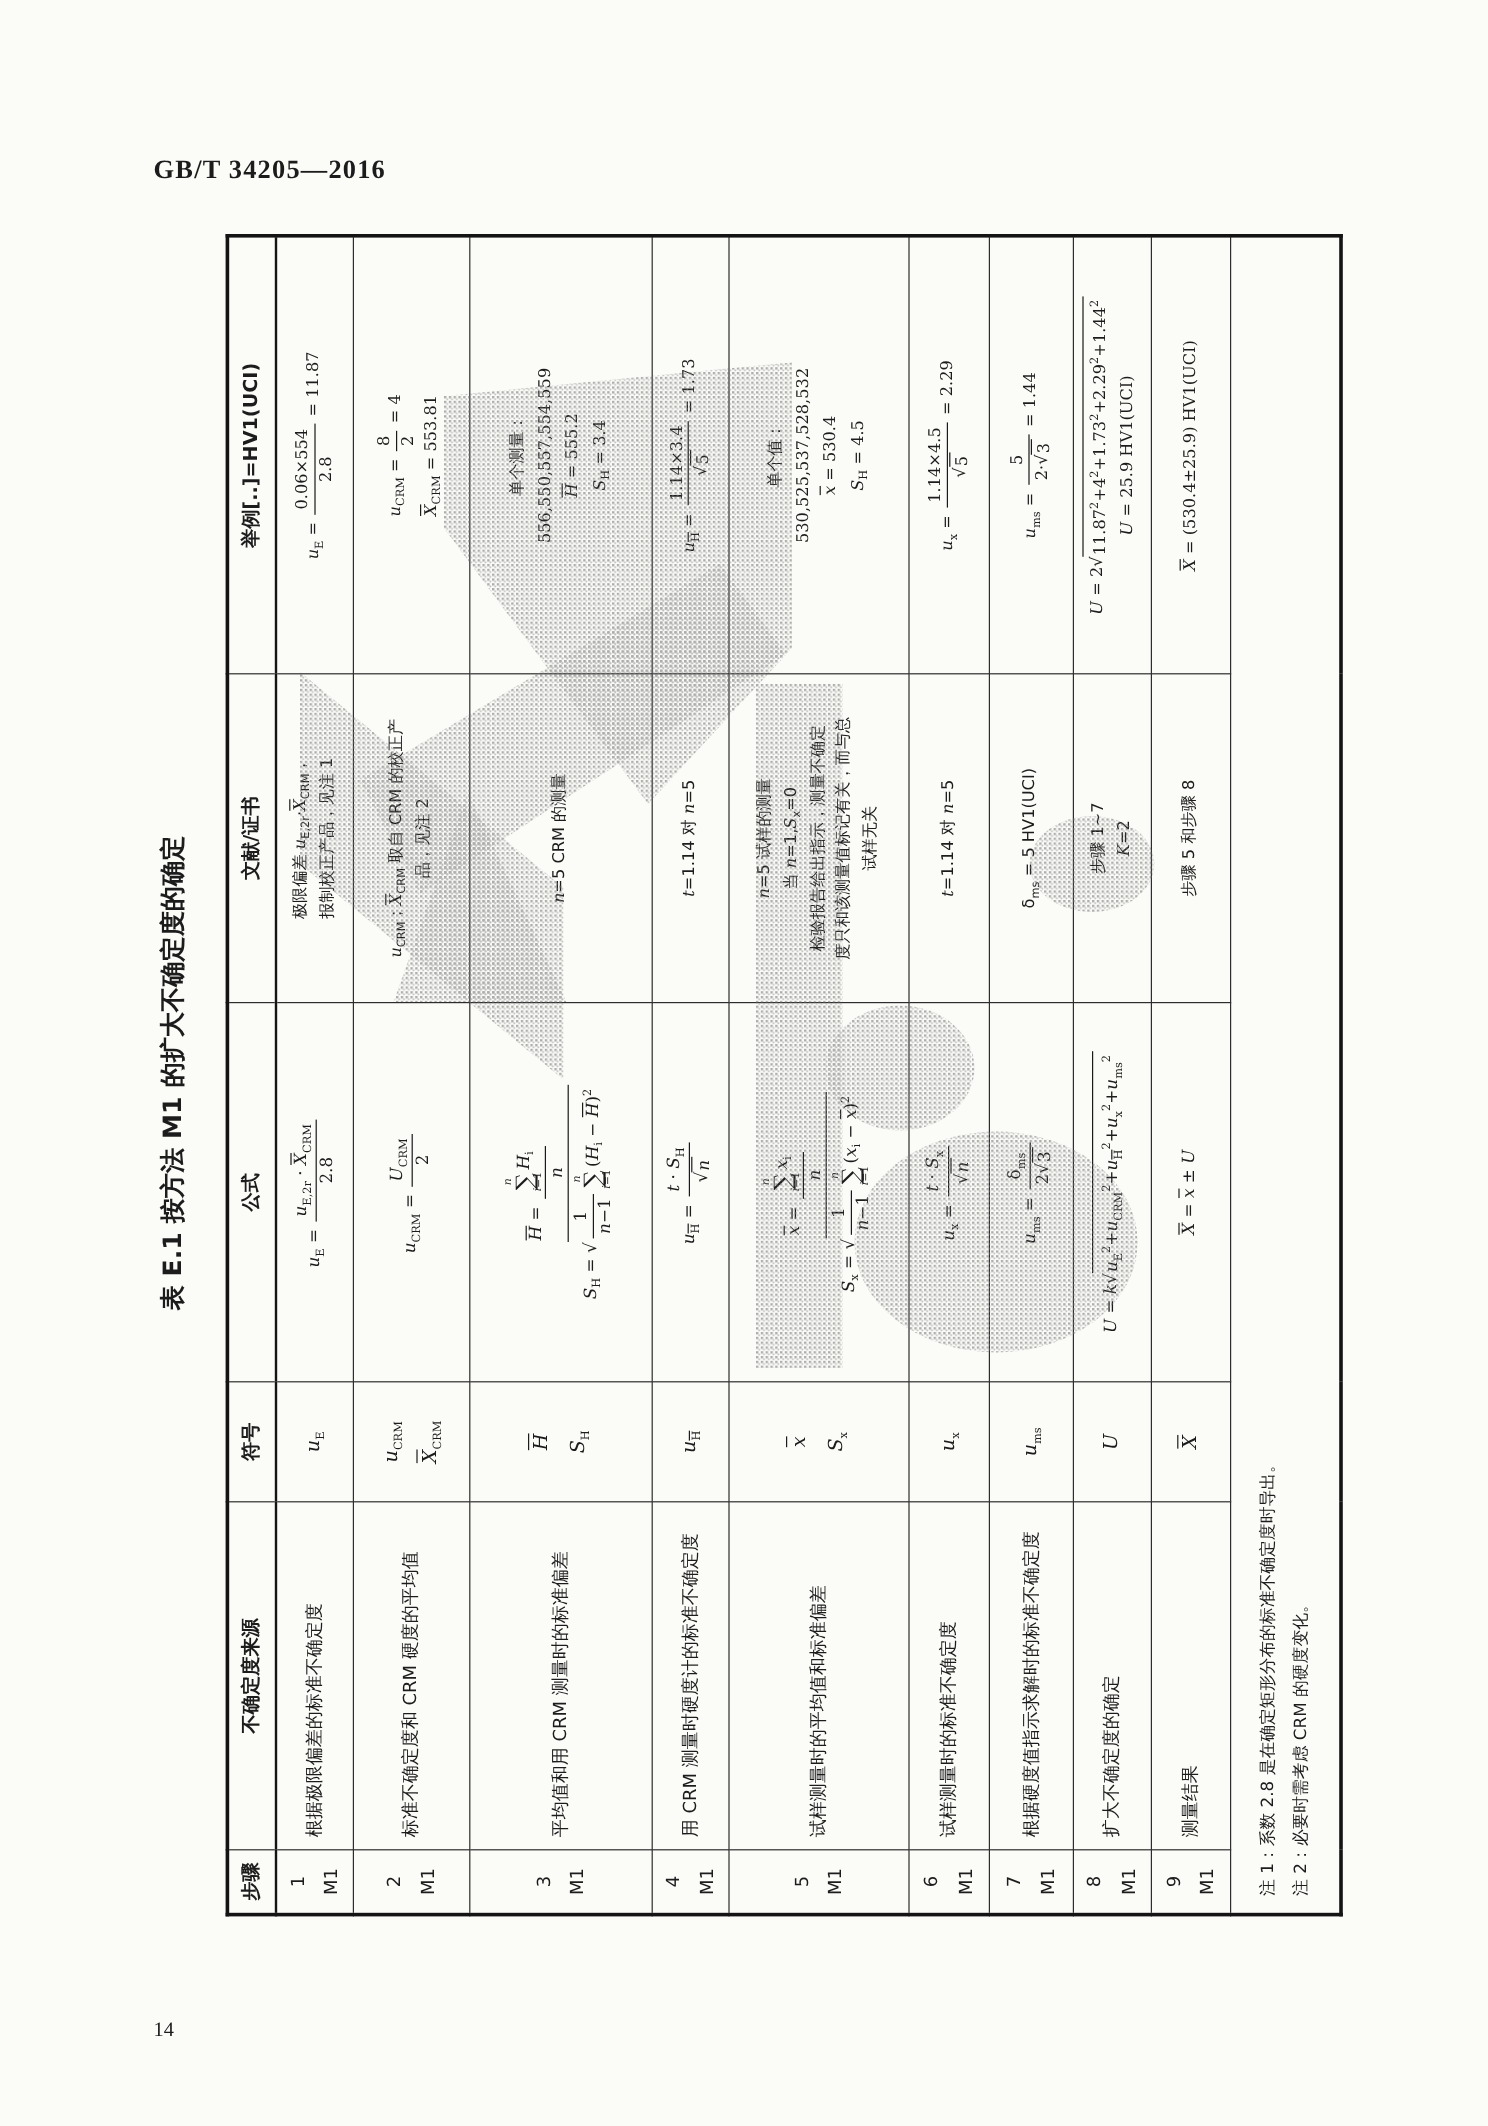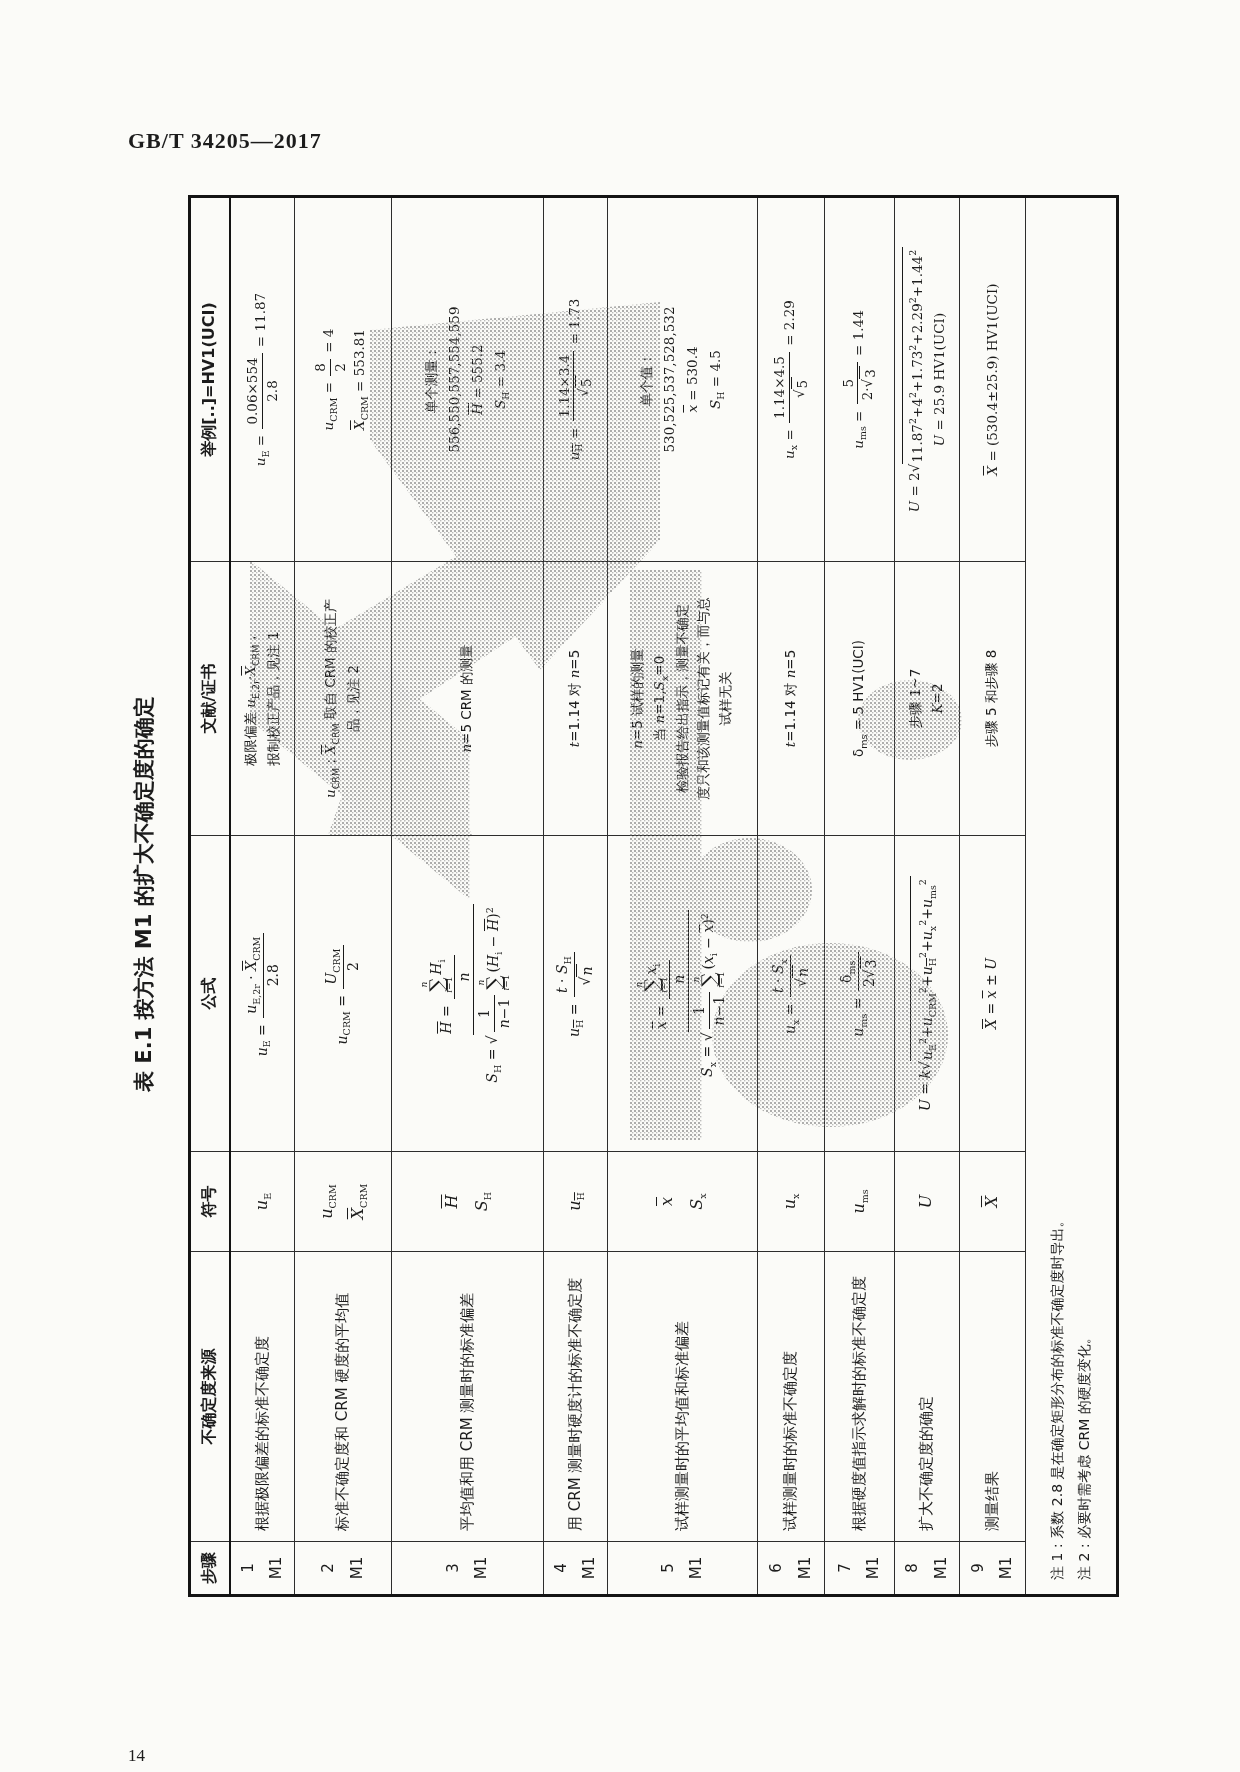--- a/index.html
+++ b/index.html
@@ -8,21 +8,21 @@
     background:#fbfbf8;color:#1c1c1c;
     font-family:"DejaVu Sans",sans-serif;
     overflow:hidden;
   }
   .doc-code{
     position:absolute;left:128px;top:128px;
     font-family:"Liberation Serif",serif;font-weight:bold;
     font-size:22px;letter-spacing:1px;
   }
   .pageno{
-    position:absolute;left:128px;top:1746px;
+    position:absolute;left:128px;top:1682px;
     font-family:"Liberation Serif",serif;font-size:17px;
   }
   
   .title-wrap{position:absolute;left:118px;top:570px;width:52px;height:522px;z-index:1;}
   .title-inner{
     width:522px;height:52px;transform-origin:0 0;
     transform:rotate(-90deg) translateX(-522px);
     display:flex;align-items:center;
     font-weight:bold;font-size:21px;white-space:nowrap;
   }
@@ -63,21 +63,21 @@
   
   .sg{display:inline-flex;flex-direction:column;align-items:center;vertical-align:middle;line-height:.85;margin:0 2px;}
   .sg .t,.sg .b{font-size:9px;}
   .sg .s{font-size:20px;font-style:normal;}
   
   .wm{position:absolute;left:210px;top:290px;z-index:2;pointer-events:none;}
 </style>
 </head>
 <body>
 
-<div class="doc-code">GB/T 34205—2017</div>
+<div class="doc-code">GB/T 34205—2016</div>
 
 <div class="title-wrap">
   <div class="title-inner">表 E.1  按方法 M1 的扩大不确定度的确定</div>
 </div>
 
 <div class="table-wrap">
   <div class="table-inner">
     <table>
       <colgroup>
         <col style="width:54px">

